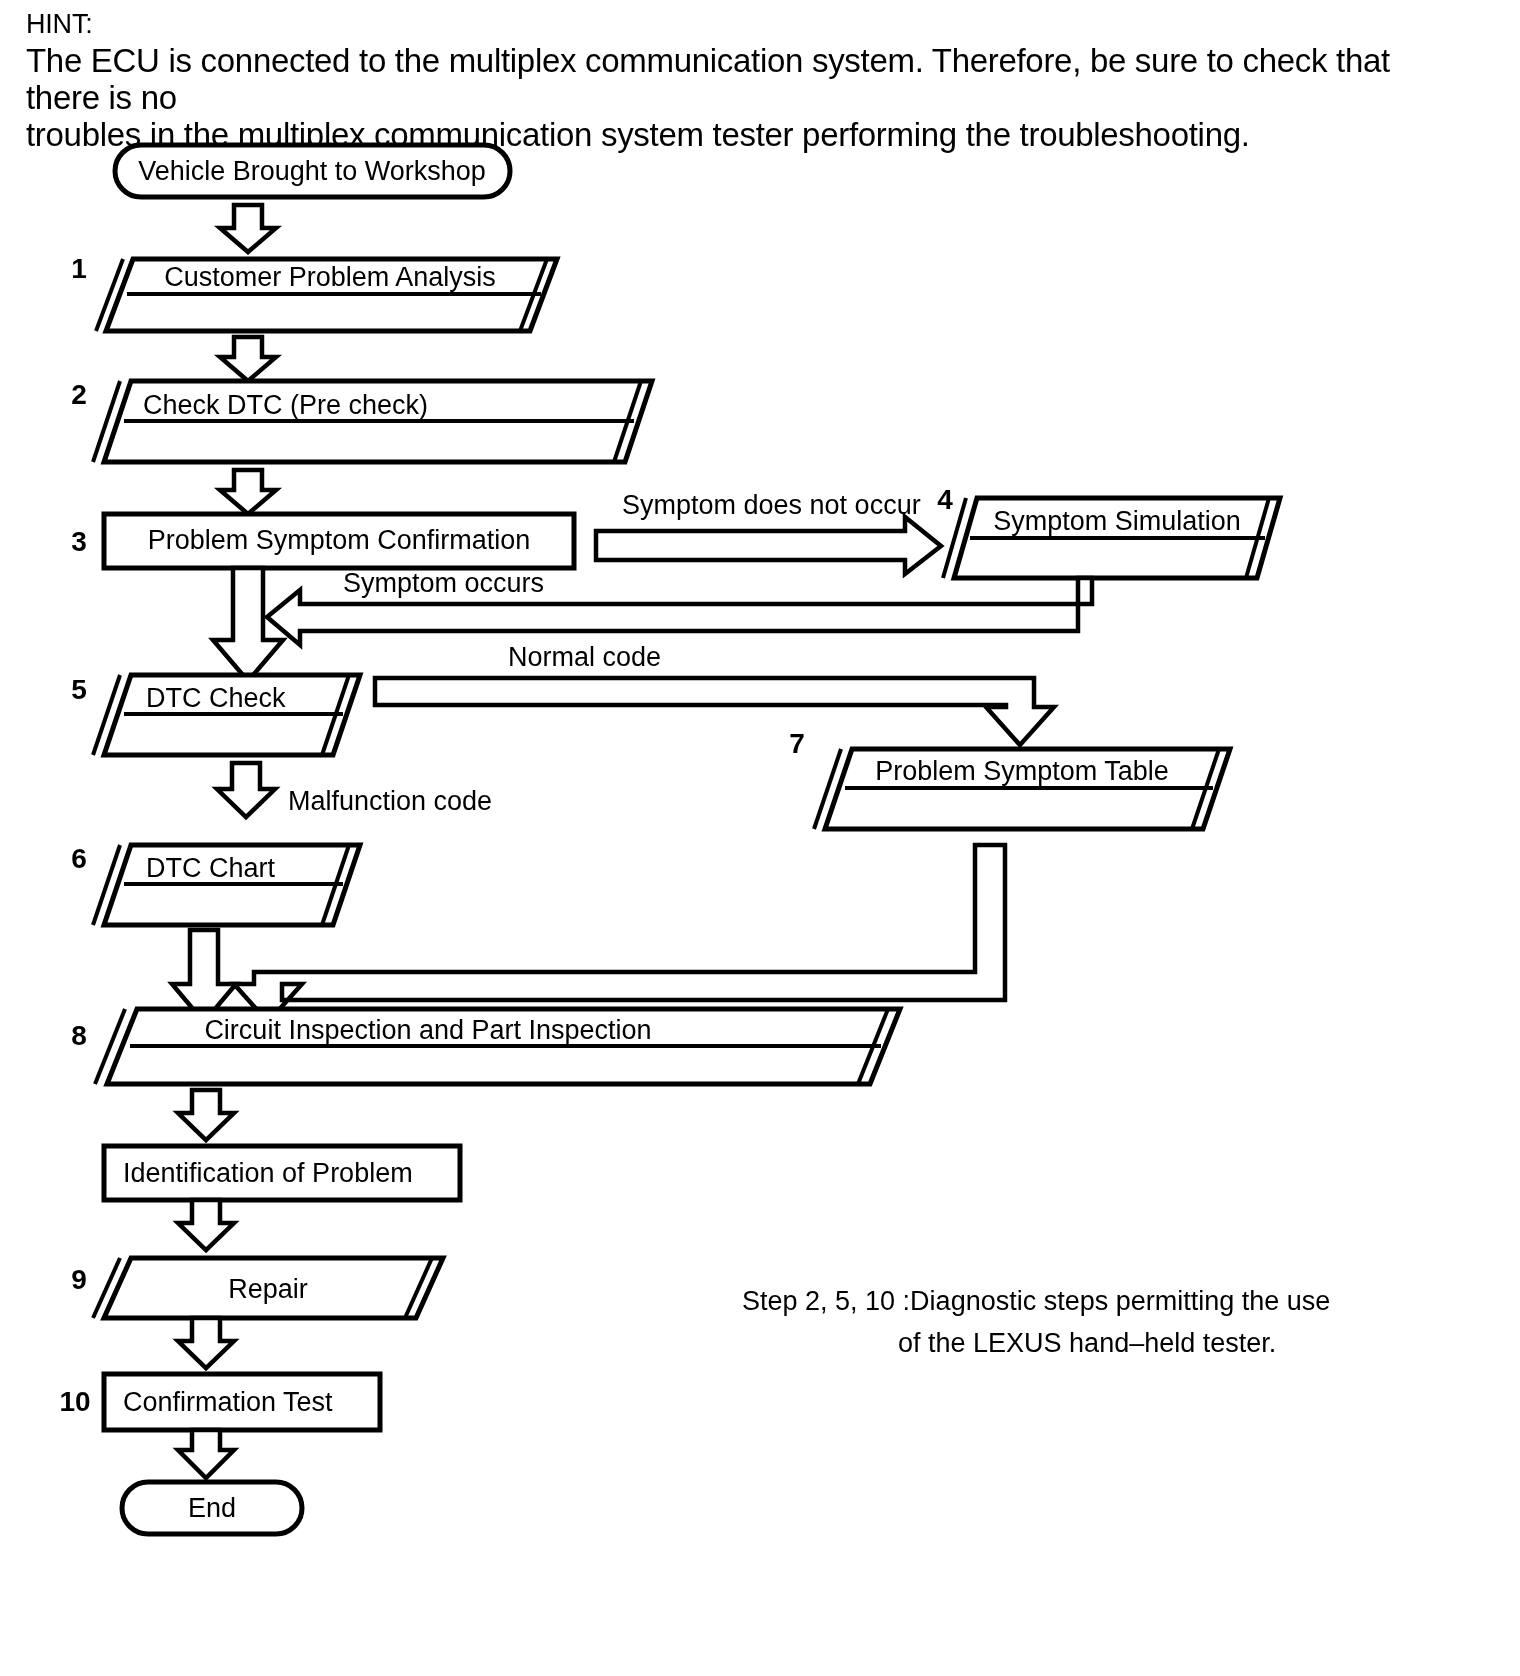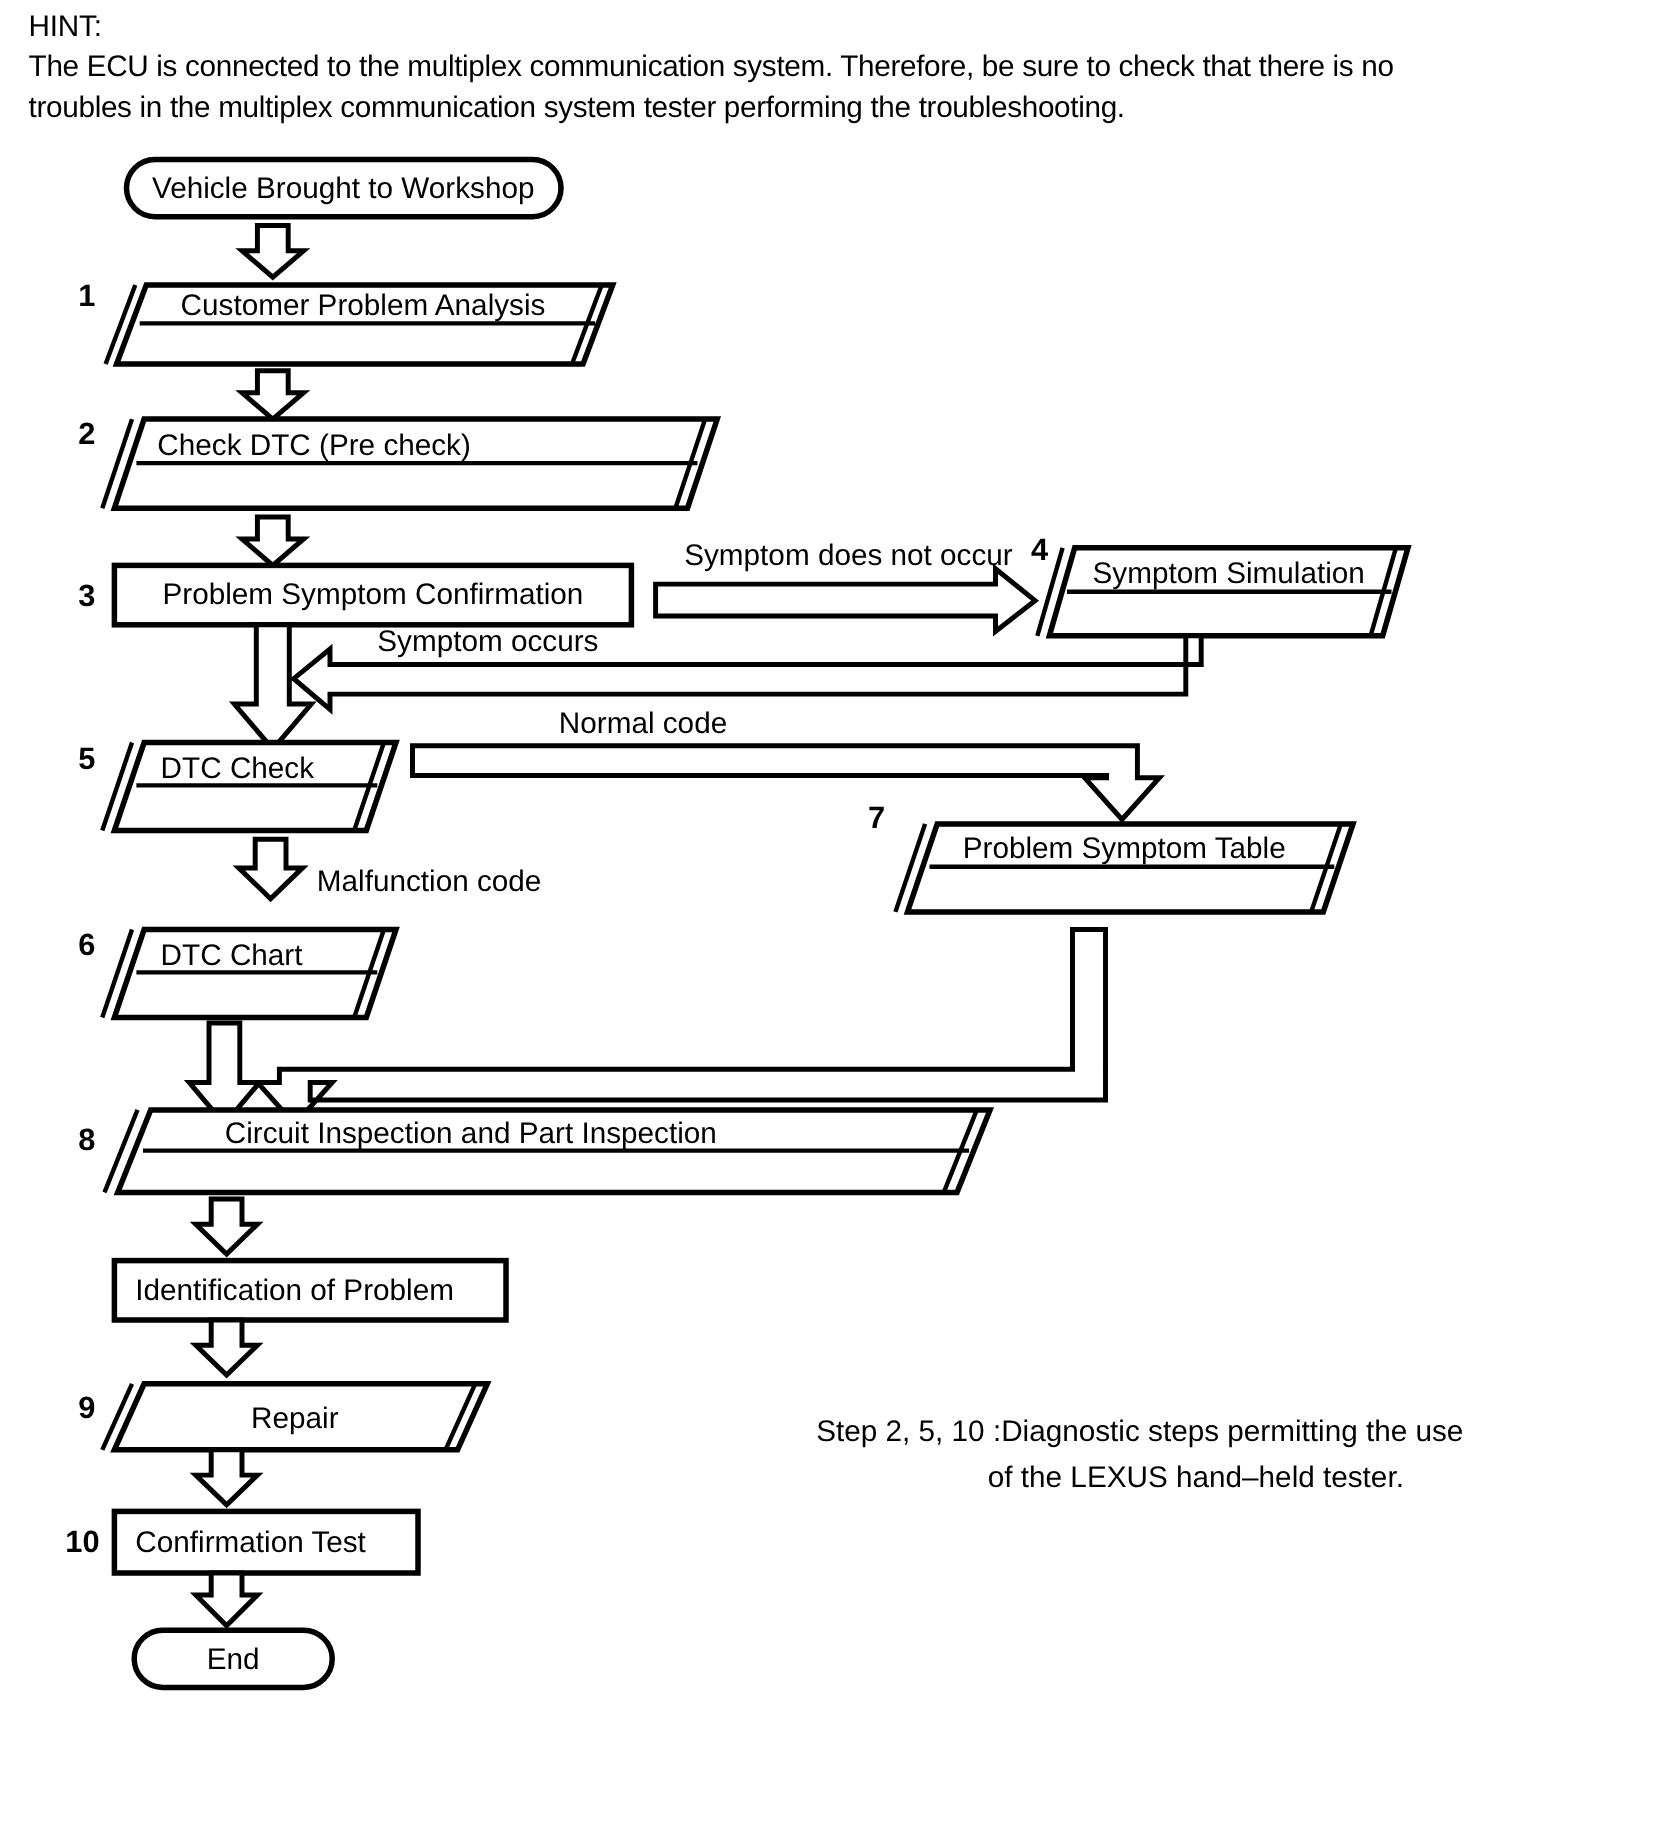--- a/index.html
+++ b/index.html
@@ -2,21 +2,21 @@
 <html><head>
 <meta charset="utf-8">
 <style>
   html,body{margin:0;padding:0;background:#ffffff;}
   body{width:1520px;height:1676px;position:relative;
        font-family:"Liberation Sans","DejaVu Sans",sans-serif;color:#000;}
   #root{position:absolute;left:0;top:0;width:1520px;height:1598px;overflow:hidden;}
 
   .hint-block{position:absolute;left:26px;top:6px;width:1400px;}
   .hint-title{font-size:27px;line-height:36px;letter-spacing:-0.2px;}
-  .hint-body{font-size:27px;line-height:37px;letter-spacing:-0.3px;}
+  .hint-body{font-size:33px;line-height:37px;letter-spacing:-0.3px;}
 
   svg#flow{position:absolute;left:0;top:0;width:1520px;height:1676px;}
   svg#flow text{font-family:"Liberation Sans","DejaVu Sans",sans-serif;fill:#000;}
   .shape-line{fill:#ffffff;stroke:#000;stroke-width:5;}
   .shape-line-thin{fill:none;stroke:#000;stroke-width:4;}
   .arrow-open{fill:#ffffff;stroke:#000;stroke-width:4.5;stroke-linejoin:miter;}
   .lbl{font-size:27px;}
   .lbl-c{font-size:27px;text-anchor:middle;}
   .stepnum{font-size:28px;font-weight:bold;text-anchor:middle;}
   .edge-lbl{font-size:27px;}

